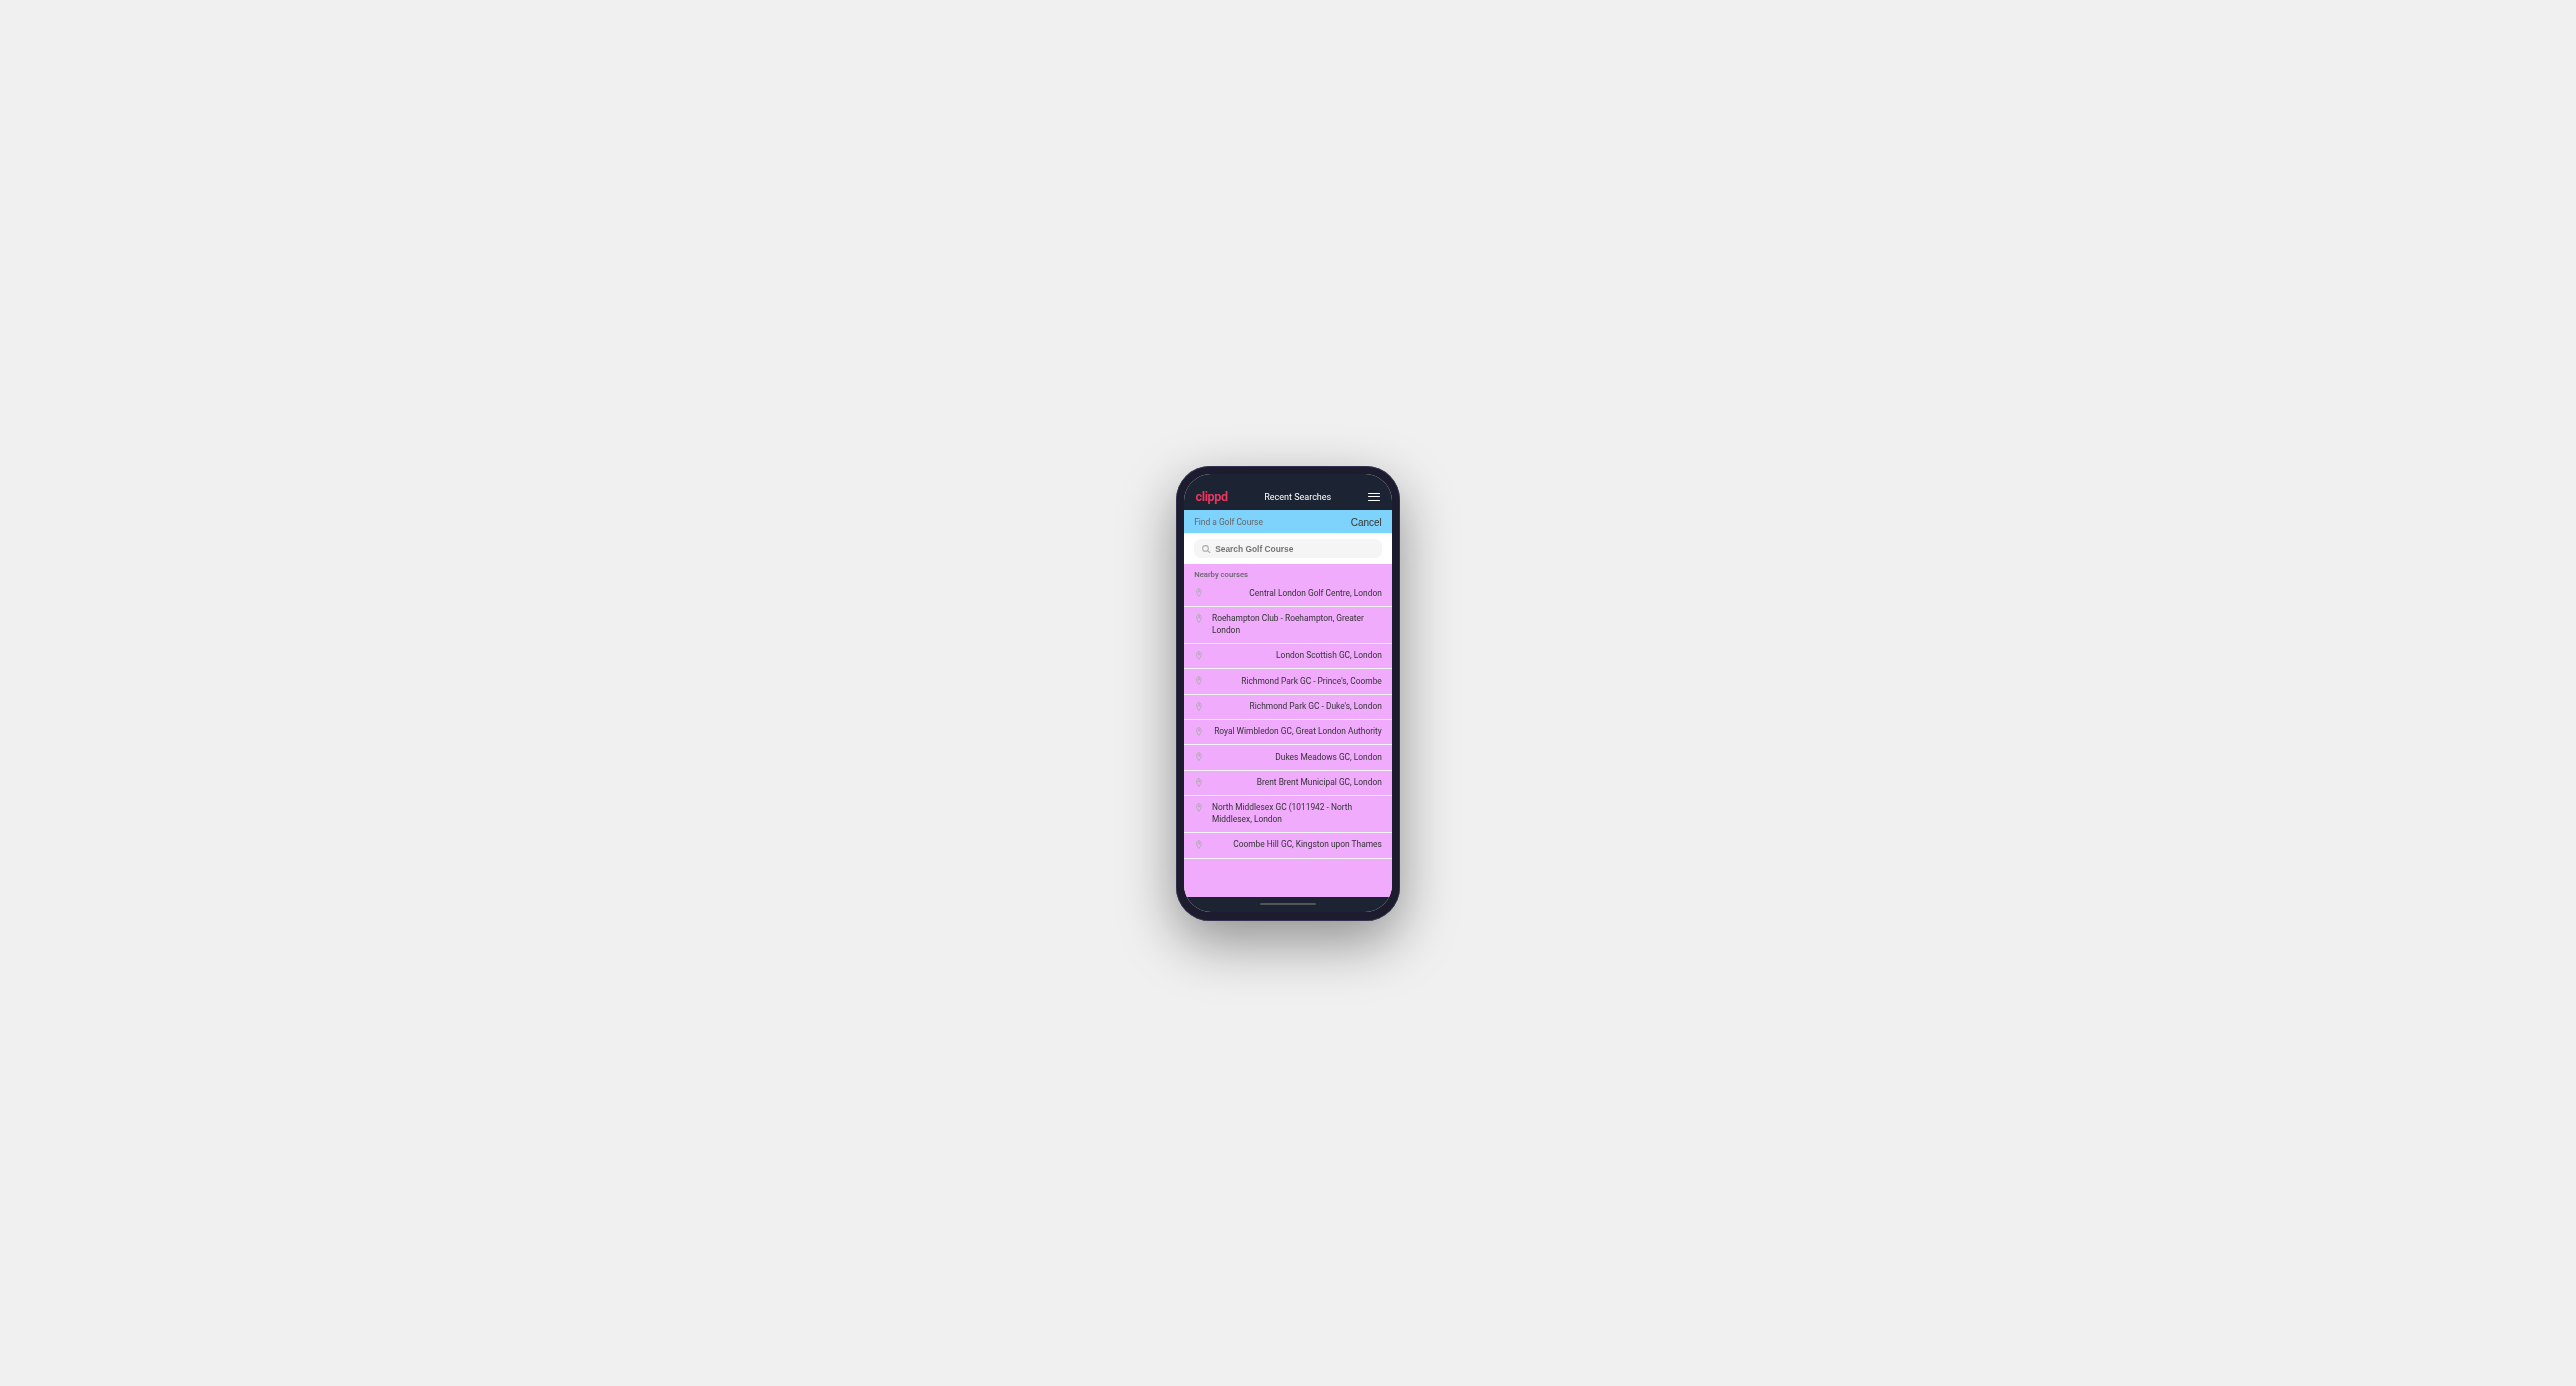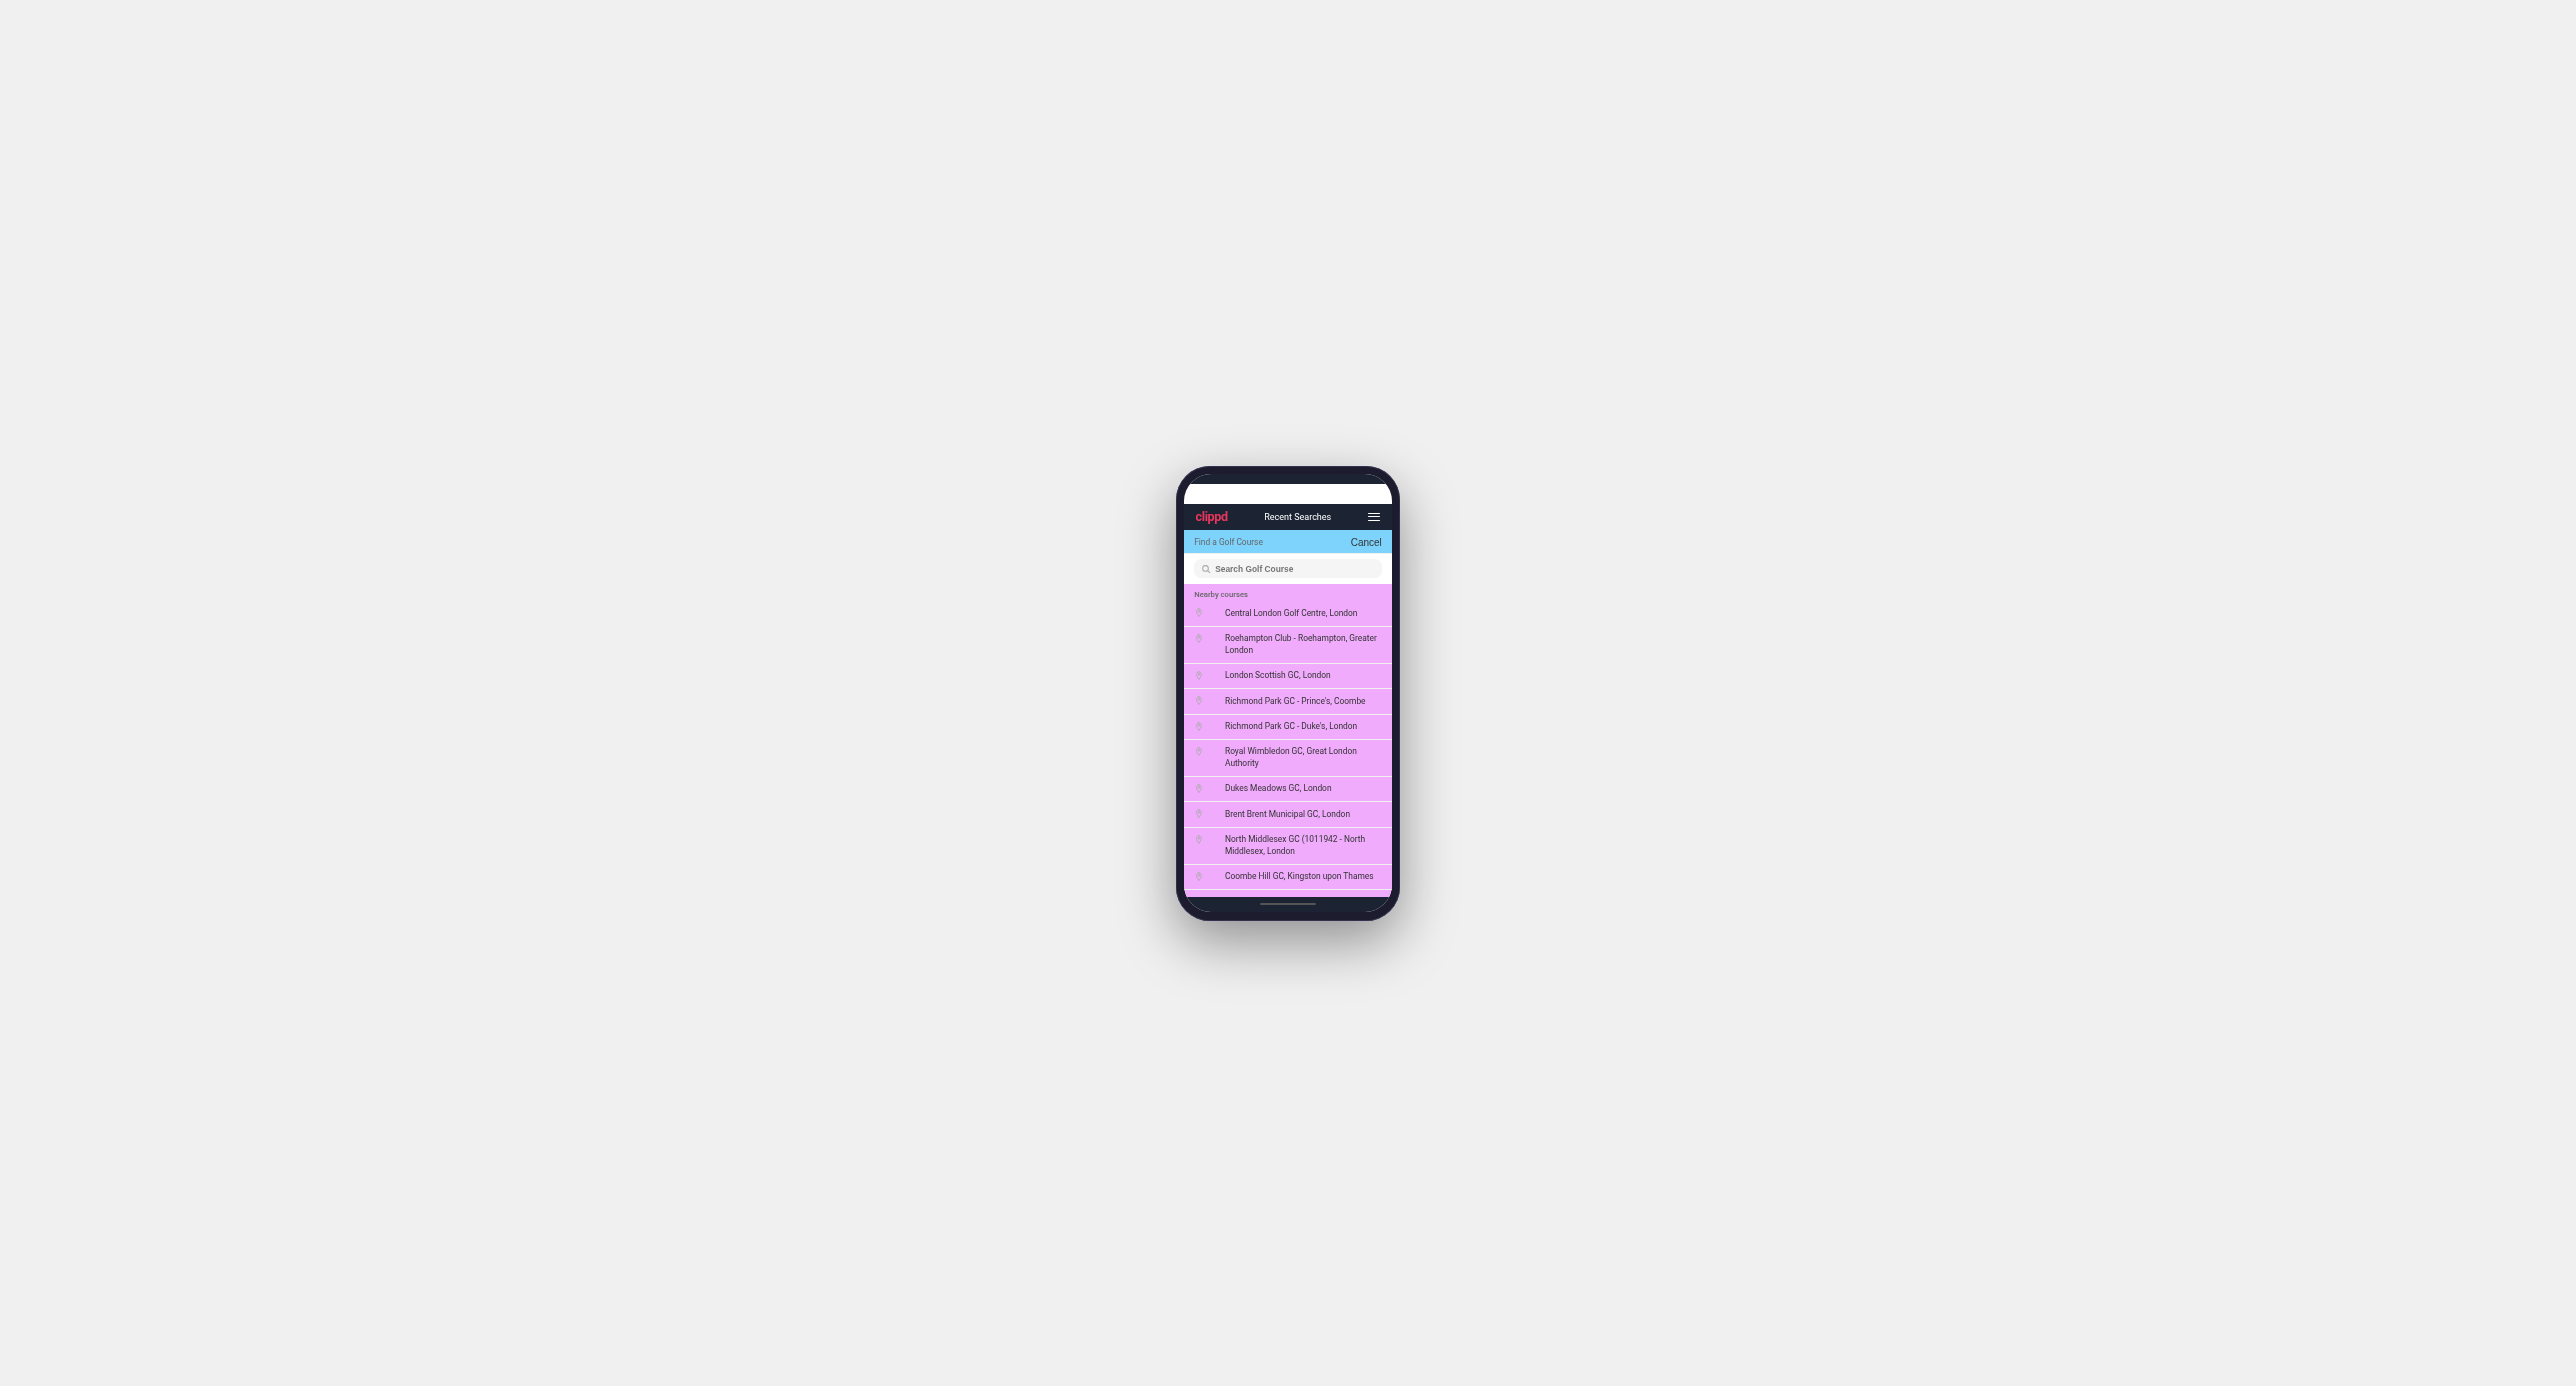--- a/index.html
+++ b/index.html
@@ -43,21 +43,20 @@
       border-radius: 27px 27px 0 0;
     }
 
     .nav-bar {
       background: #1c2333;
       display: flex;
       align-items: center;
       justify-content: space-between;
       padding: 5.6px 11.2px;
       color: white;
-      margin-top: 20px;
     }
 
     .nav-logo {
       font-size: 12.6px;
       font-weight: 700;
       color: #e8365d;
       letter-spacing: -0.4px;
     }
 
     .nav-title {
@@ -147,21 +146,22 @@
       padding: 5.6px 9.8px 2.8px;
       font-weight: 500;
     }
 
     .course-item {
       display: flex;
       align-items: flex-start;
       padding: 6.3px 9.8px;
       border-bottom: 0.7px solid #f0f0f0;
       cursor: pointer;
-      gap: 21px;
+      gap: 8px;
+      justify-content: space-between;
     }
 
     .location-icon {
       width: 9.8px;
       height: 9.8px;
       flex-shrink: 0;
       margin-top: 0.7px;
     }
 
     .course-name {

